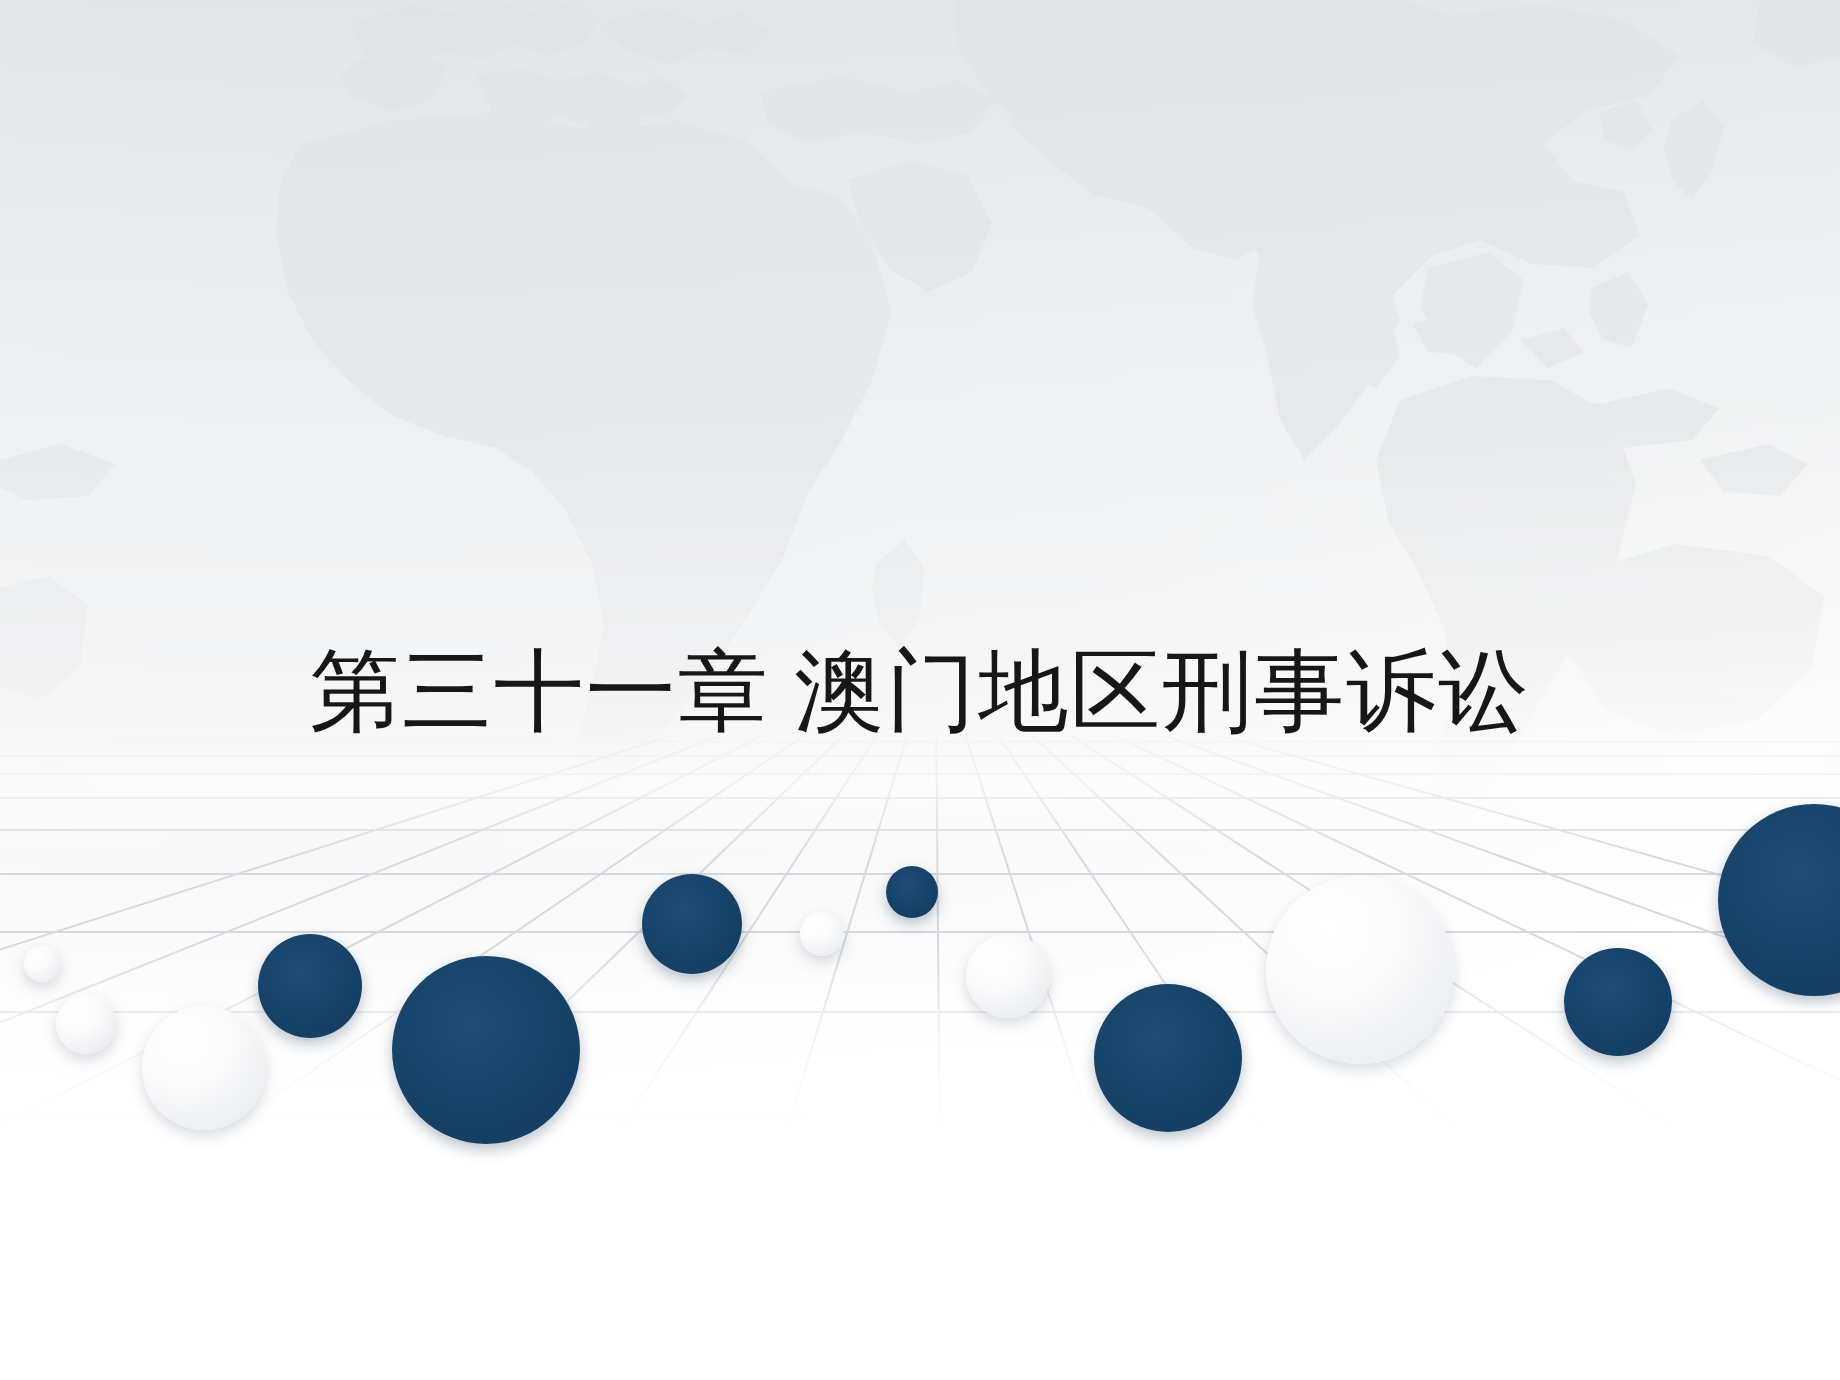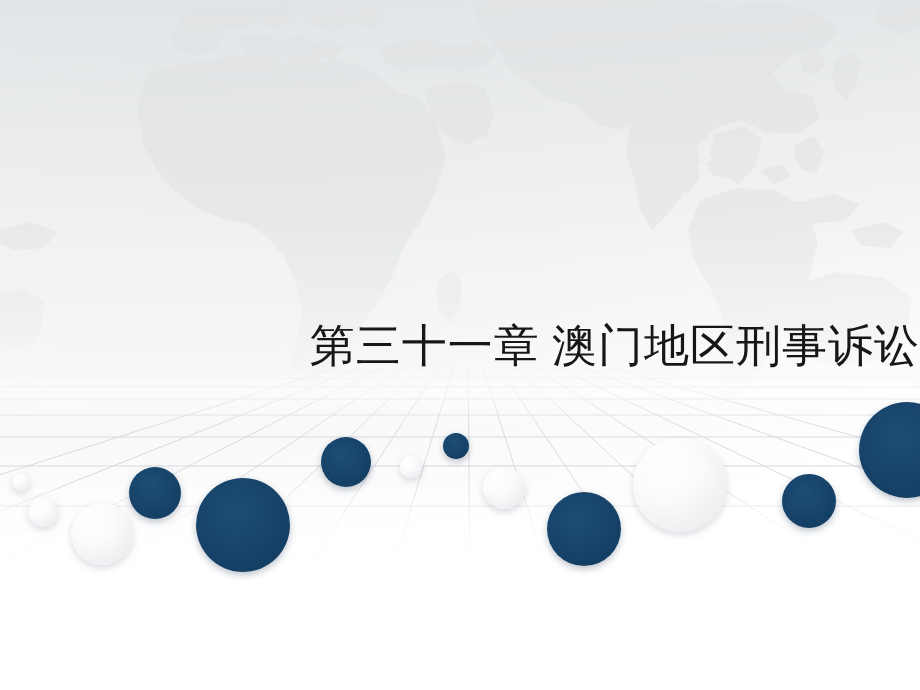--- a/index.html
+++ b/index.html
@@ -85,21 +85,21 @@
     background: radial-gradient(circle at 34% 28%, #ffffff 0%, #fbfbfc 38%, #eceef0 78%, #e2e5e8 100%);
     box-shadow: 0 3px 7px rgba(120,130,145,0.28);
   }
 
   
   .title {
     position: absolute;
     left: 0;
     top: 312px;
     width: 920px;
-    text-align: right;
+    text-align: center;
     font-size: 45px;
     line-height: 68px;
     letter-spacing: 1px;
     color: #171717;
     font-family: "Liberation Serif", "DejaVu Serif", serif;
     white-space: nowrap;
   }
 </style>
 </head>
 <body>

